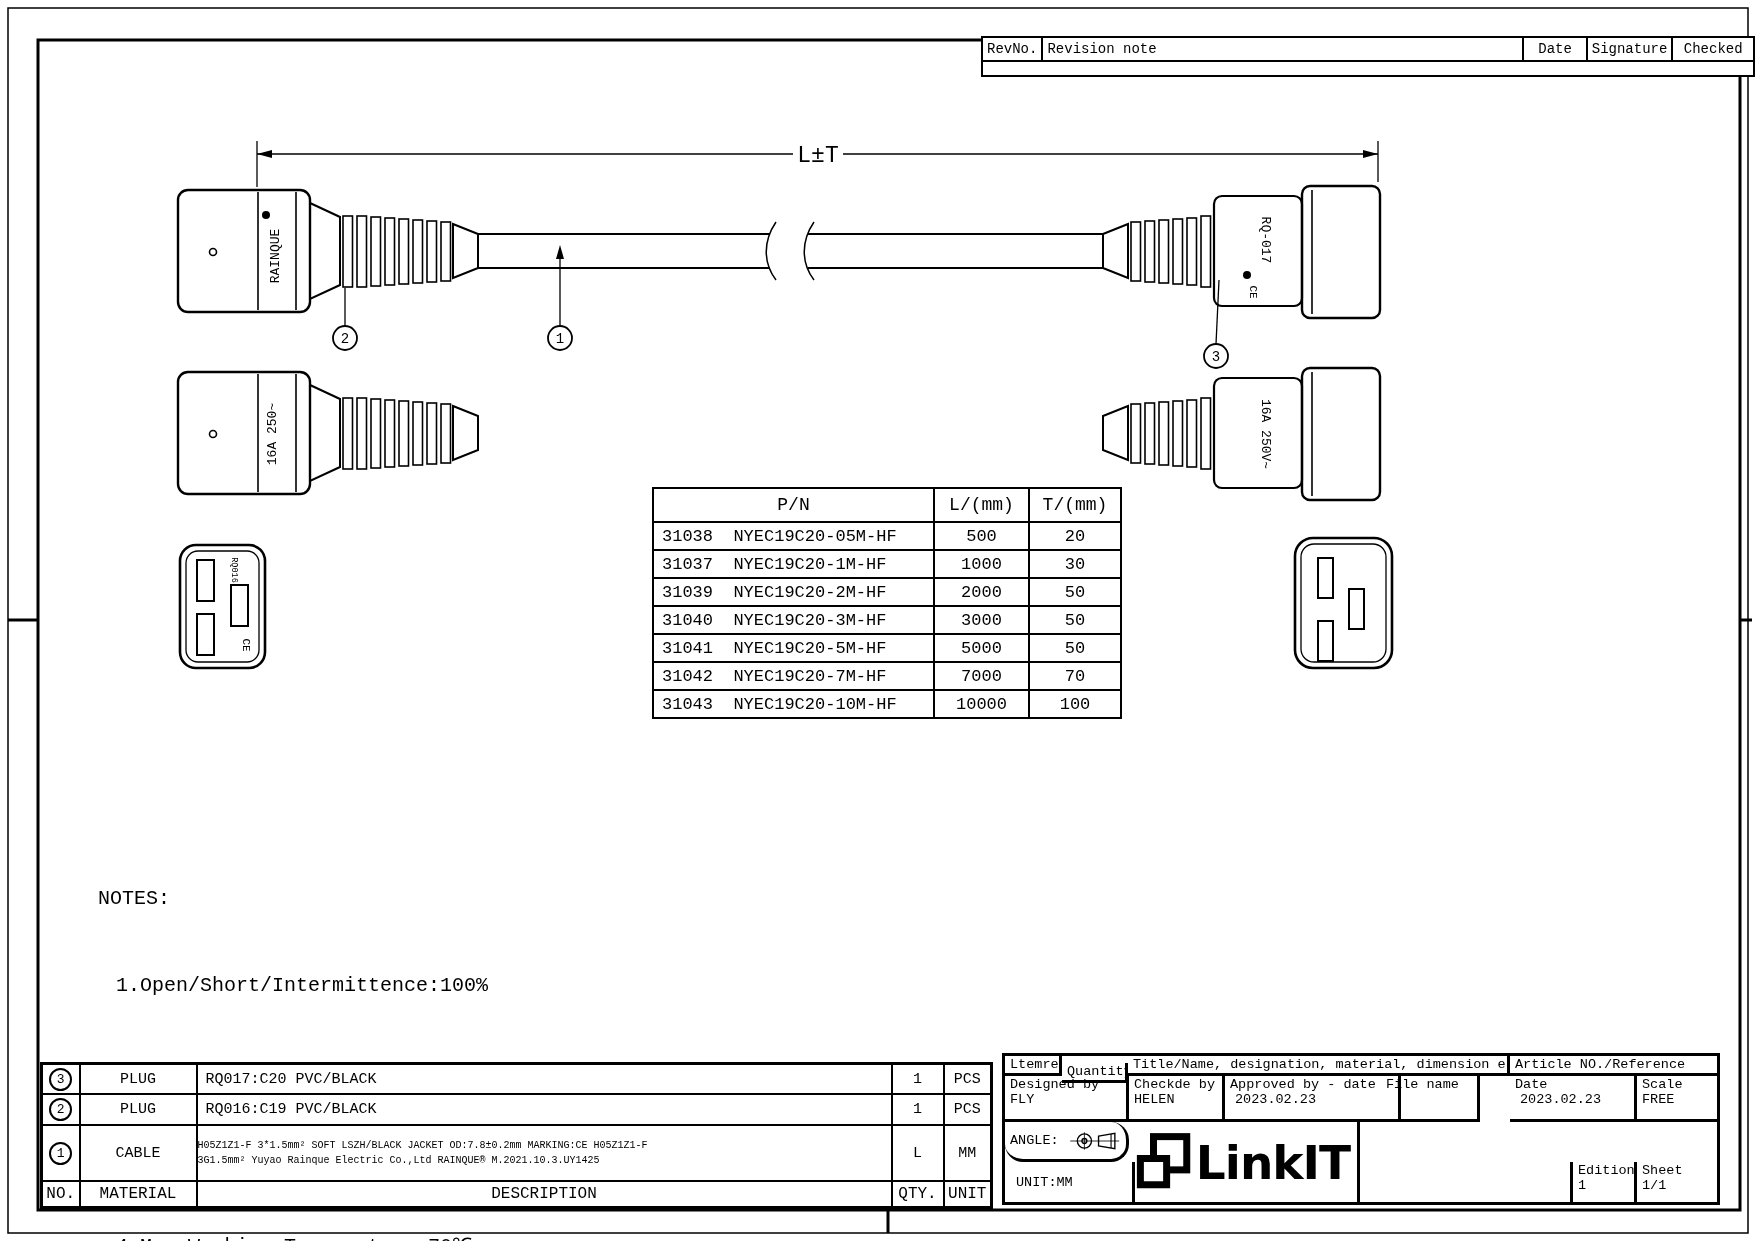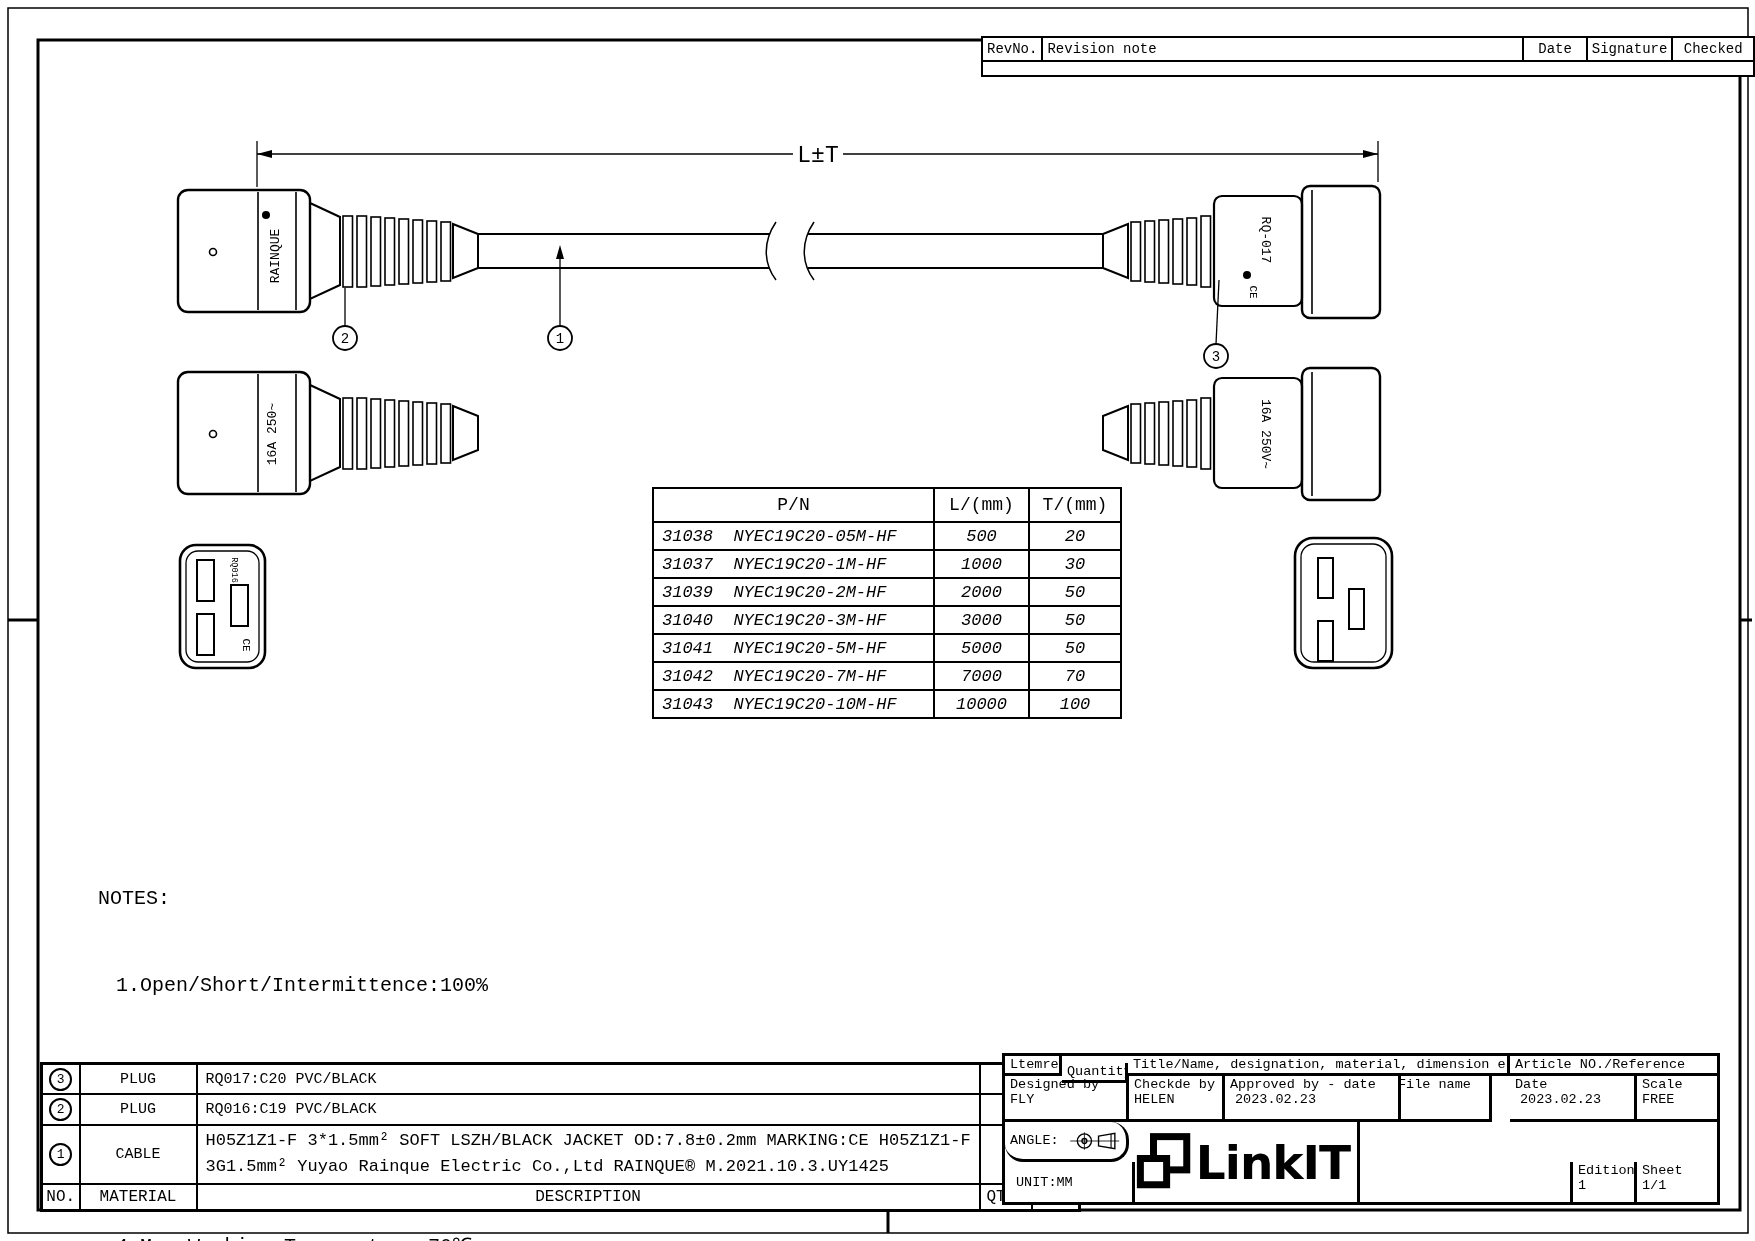--- a/index.html
+++ b/index.html
@@ -12,28 +12,28 @@
   td,th{border:2.5px solid #000;font-weight:normal;overflow:hidden;}
 
   
   .rev{position:absolute;left:981px;top:36px;}
   .rev td{font-size:14px;height:22px;padding:0 4px;white-space:nowrap;}
   .rev .empty-row td{height:13px;}
 
   
   .parts{position:absolute;left:652px;top:487px;}
   .parts th{font-size:18px;height:30px;text-align:center;}
-  .parts td{font-size:17px;height:26px;padding:0 8px;white-space:pre;font-style:italic;}
+  .parts td{font-size:17px;height:26px;padding:0 8px;white-space:pre;}
   .parts td.num{text-align:center;padding:0 2px;}
 
   
   .bom{position:absolute;left:40px;top:1062px;border:3px solid #000;}
   .bom td{font-size:15px;text-align:center;white-space:nowrap;}
   .bom td.desc{text-align:left;padding:0 8px;}
-  .bom td.cable-desc{font-size:17px;line-height:1.55;text-align:left;padding:2px 8px;}
+  .bom td.cable-desc{font-size:10px;line-height:1.55;text-align:left;padding:2px 0;}
   .bom tr.r1 td{height:26px;}
   .bom tr.r2 td{height:27px;}
   .bom tr.r3 td{height:50px;}
   .bom tr.foot td{height:22px;font-size:16px;}
   .circ{display:inline-flex;align-items:center;justify-content:center;
         width:19px;height:19px;border:2px solid #000;border-radius:50%;
         font-size:13px;line-height:1;}
 
   
   .tb{position:absolute;left:1002px;top:1053px;width:712px;height:146px;border:3px solid #000;background:#fff;}
@@ -302,21 +302,21 @@
       <span class="lbl">FLY</span>
     </div>
     <div class="cell br bb" style="left:124px;top:20px;width:96px;height:46px;">
       <span class="lbl">Checkde by</span>
       <span class="lbl">HELEN</span>
     </div>
     <div class="cell br bb" style="left:220px;top:20px;width:176px;height:46px;">
       <span class="lbl">Approved by - date</span>
       <span class="val">2023.02.23</span>
     </div>
-    <div class="cell br bb" style="left:388px;top:20px;width:99px;height:46px;">
+    <div class="cell br bb" style="left:376px;top:20px;width:99px;height:46px;">
       <span class="lbl">File name</span>
     </div>
     <div class="cell br bb" style="left:505px;top:20px;width:127px;height:46px;">
       <span class="lbl">Date</span>
       <span class="val">2023.02.23</span>
     </div>
     <div class="cell bb" style="left:632px;top:20px;width:80px;height:46px;">
       <span class="lbl">Scale</span>
       <span class="lbl">FREE</span>
     </div>

